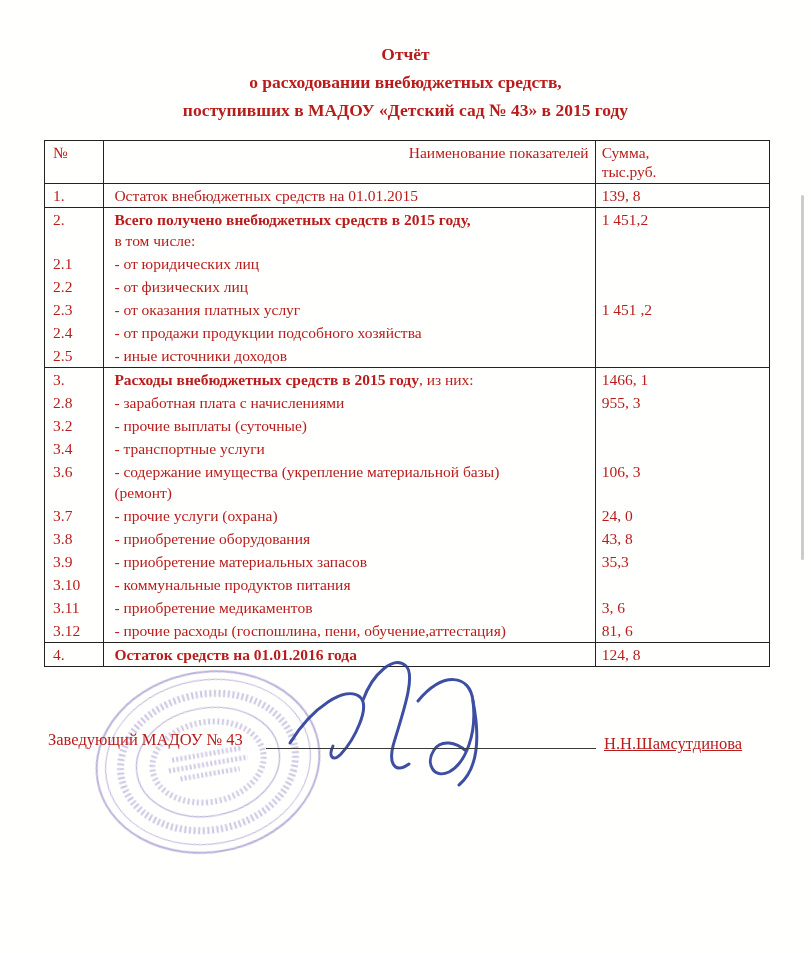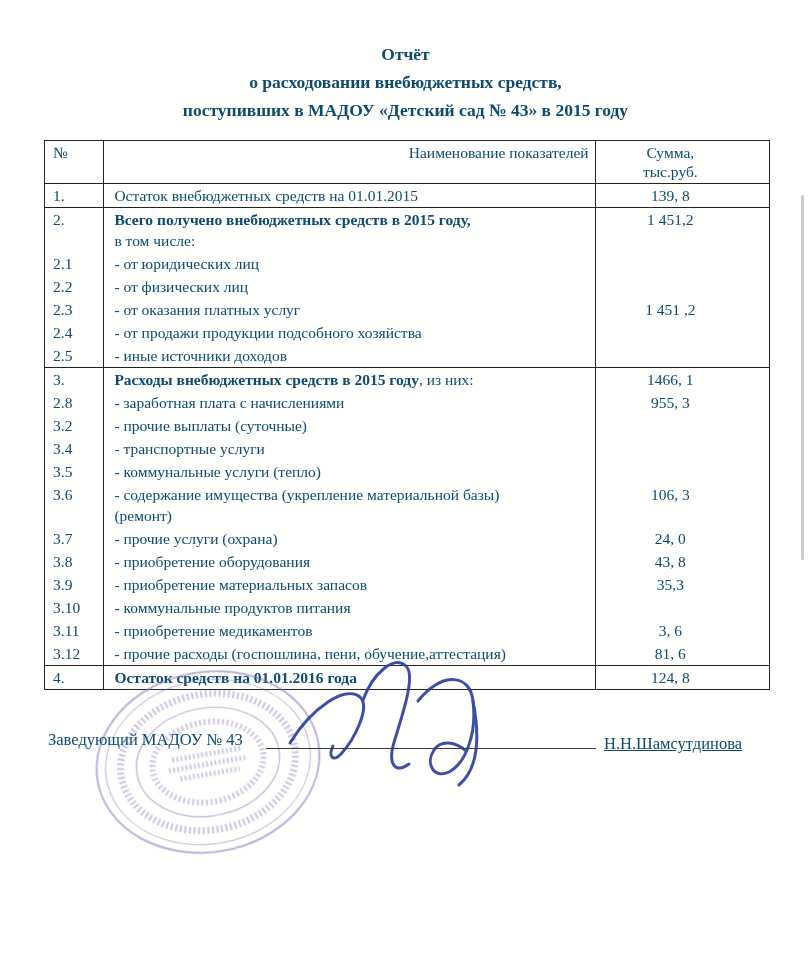--- a/index.html
+++ b/index.html
@@ -2,21 +2,21 @@
 <html><head>
 <meta charset="utf-8">
 <style>
   html,body{margin:0;padding:0;background:#e9e9e9;}
   .page{
     position:relative;
     width:811px;height:953px;
     margin:0 auto;
     background:#fffffd;
     font-family:"Liberation Serif","DejaVu Serif",serif;
-    color:#0c4a6e;
+    color:#b91c1c;
     overflow:hidden;
   }
   .title-block{
     position:absolute;top:40px;left:0;width:100%;
     text-align:center;font-weight:bold;font-size:17.5px;line-height:28px;
   }
   table.report{
     position:absolute;top:140px;left:44px;
     width:726px;border-collapse:collapse;
     font-size:15.5px;
@@ -30,21 +30,21 @@
     line-height:21px;
   }
   table.report thead td{
     border-bottom:1.5px solid #222;
     line-height:19px;
     padding-top:2px;padding-bottom:2px;
   }
   tr.group-end td{border-bottom:1.5px solid #222;}
   .col-num{width:46px;padding-left:8px !important;}
   .col-name{width:505px;padding-left:10px !important;}
-  .col-val{width:145px;text-align:center;padding-right:30px !important;}
+  .col-val{width:145px;padding-right:30px !important;}
   .h-center{text-align:right;}
   .footer{
     position:absolute;top:722px;left:48px;width:715px;height:40px;
     font-size:16.5px;z-index:3;
   }
   .footer .pos-label{position:absolute;left:0;top:8px;}
   .footer .sig-rule{position:absolute;left:218px;top:26px;width:330px;border-bottom:1.2px solid #3a3a3a;}
   .footer .sig-name{position:absolute;left:556px;top:12px;text-decoration:underline;}
   .stamp{
     position:absolute;left:88px;top:662px;z-index:1;
@@ -131,25 +131,20 @@
           <td class="col-num">3.2</td>
           <td class="col-name">- прочие выплаты (суточные)</td>
           <td class="col-val"></td>
         </tr>
         <tr>
           <td class="col-num">3.4</td>
           <td class="col-name">- транспортные услуги</td>
           <td class="col-val"></td>
         </tr>
         <tr>
-          <td class="col-num">3.5</td>
-          <td class="col-name">- коммунальные услуги (тепло)</td>
-          <td class="col-val"></td>
-        </tr>
-        <tr>
           <td class="col-num">3.6</td>
           <td class="col-name">- содержание имущества (укрепление материальной базы)<br>(ремонт)</td>
           <td class="col-val">106, 3</td>
         </tr>
         <tr>
           <td class="col-num">3.7</td>
           <td class="col-name">- прочие услуги (охрана)</td>
           <td class="col-val">24, 0</td>
         </tr>
         <tr>

